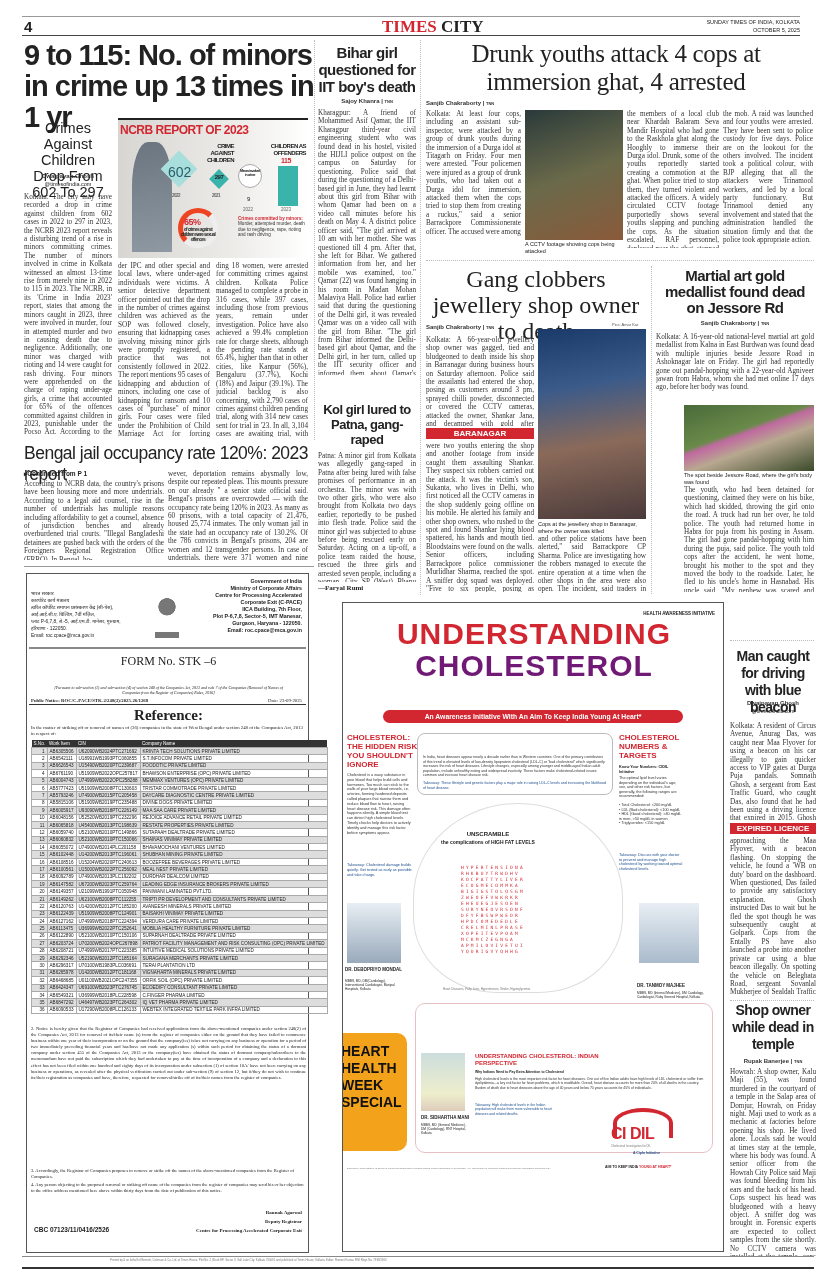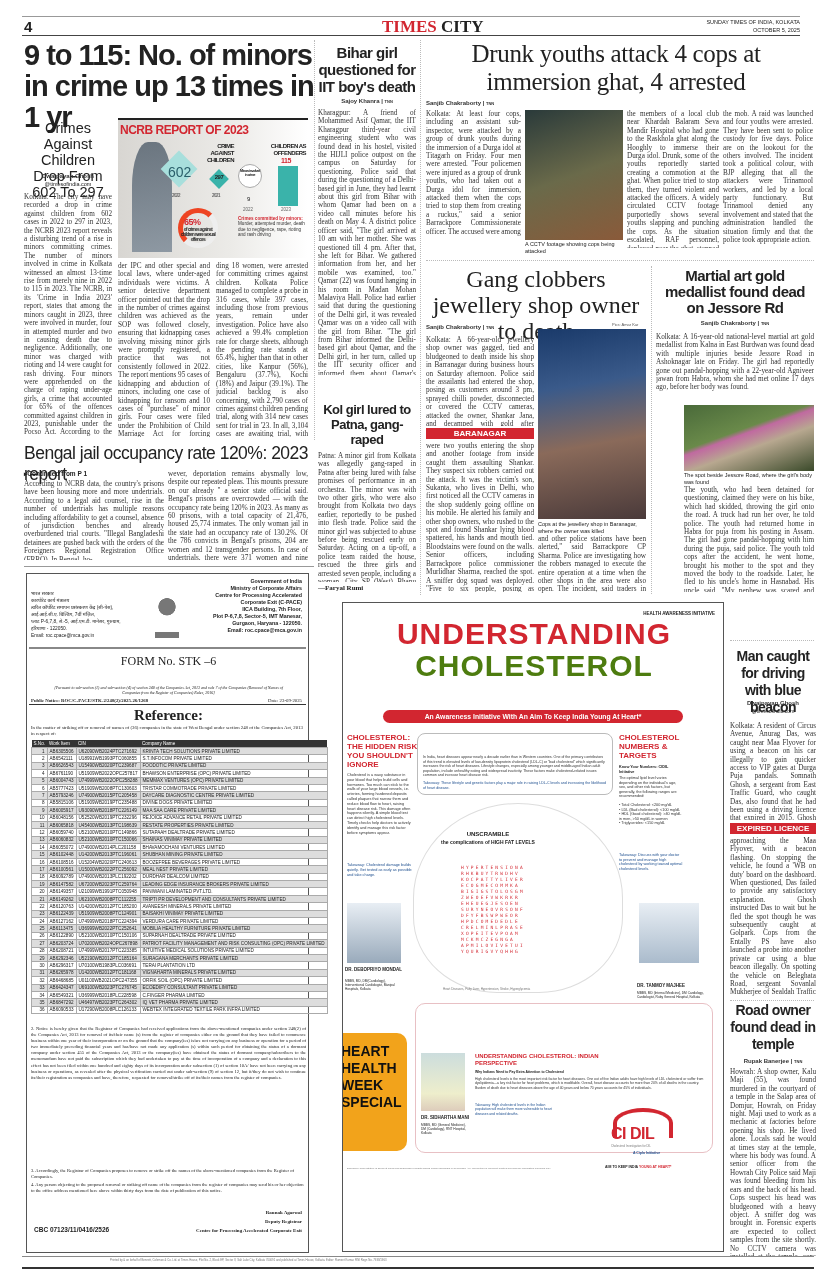--- a/index.html
+++ b/index.html
@@ -382,28 +382,28 @@
 
 <div class="hr" style="left:730px;top:640px;width:84px"></div>
 <div class="abs cond" style="left:730px;top:648px;width:86px;font-size:14px;line-height:17px;text-align:center">Man caught for driving with blue beacon</div>
 <div class="abs byline" style="left:730px;top:700px;width:86px">Dwaipayan.Ghosh</div>
 <div class="abs sans" style="left:730px;top:708px;width:86px;font-size:5px;text-align:center">@timesofindia.com</div>
 <div class="abs body-txt" style="left:730px;top:722px;width:86px;height:98px;overflow:hidden">Kolkata: A resident of Circus Avenue, Anurag Das, was caught near Maa Flyover for using a beacon on his car illegally to gain quicker access to VIP gates at Durga Puja pandals. Somnath Ghosh, a sergeant from East Traffic Guard, who caught Das, also found that he had been using a driving licence that expired in 2015. Ghosh was on duty near the Seven-Point Crossing around 11.25 pm, when he saw the car</div>
 <div class="abs sans" style="left:730px;top:823px;width:86px;background:#d22630;color:#fff;font-size:8px;font-weight:700;text-align:center;padding:1px 0">EXPIRED LICENCE</div>
 <div class="abs body-txt" style="left:730px;top:837px;width:86px;height:160px;overflow:hidden">approaching the Maa Flyover, with a beacon flashing. On stopping the vehicle, he found a 'WB on duty' board on the dashboard. When questioned, Das failed to provide any satisfactory explanation. Ghosh instructed Das to wait but he fled the spot though he was subsequently caught at Golpark. Cops from the Entally PS have also launched a probe into another private car using a blue beacon illegally. On spotting the vehicle on Beleghata Road, sergeant Sovanlal Mukherjee of Sealdah Traffic Guard lodged a complaint suo motu.</div>
 
 <div class="hr" style="left:730px;top:1000px;width:84px"></div>
-<div class="abs cond" style="left:730px;top:1002px;width:86px;font-size:14px;line-height:17px;text-align:center">Road owner found dead in temple</div>
+<div class="abs cond" style="left:730px;top:1002px;width:86px;font-size:14px;line-height:17px;text-align:center">Shop owner while dead in temple</div>
 <div class="abs byline" style="left:730px;top:1058px;width:86px"><span>Rupak Banerjee</span> | <span style="font-size:4px">TNN</span></div>
 <div class="abs body-txt" style="left:730px;top:1068px;width:86px;height:188px;overflow:hidden">Howrah: A shop owner, Kalu Maji (55), was found murdered in the courtyard of a temple in the Salap area of Domjur, Howrah, on Friday night. Maji used to work as a mechanic at factories before opening his shop. He lived alone. Locals said he would at times stay at the temple, where his body was found. A senior officer from the Howrah City Police said Maji was found bleeding from his ears and the back of his head. Cops suspect his head was bludgeoned with a heavy object. A sniffer dog was brought in. Forensic experts are expected to collect samples from the site shortly. No CCTV camera was installed at the temple, cops said.</div>
 
 <div class="abs" style="left:342px;top:602px;width:382px;height:650px;border:1px solid #555;background:#fff;overflow:hidden">
   <div class="abs sans" style="right:8px;top:8px;font-size:4.5px;font-weight:700">HEALTH AWARENESS INITIATIVE</div>
   <div class="abs sans" style="left:0;top:14px;width:382px;text-align:center;font-size:30px;font-weight:700;color:#d22630;letter-spacing:1px">UNDERSTANDING</div>
-  <div class="abs sans" style="left:0;top:46px;width:382px;text-align:center;font-size:30px;font-weight:700;color:#4d7c0f;letter-spacing:1px">CHOLESTEROL</div>
+  <div class="abs sans" style="left:0;top:46px;width:382px;text-align:center;font-size:30px;font-weight:700;color:#701a75;letter-spacing:1px">CHOLESTEROL</div>
   <div class="abs pill" style="left:40px;top:107px;width:300px;font-size:6.8px;padding:3px 0">An Awareness Initiative With An Aim To Keep India Young At Heart*</div>
 
   <div class="abs sans" style="left:4px;top:130px;width:72px;font-size:8px;font-weight:700;color:#d22630;line-height:9px">CHOLESTEROL: THE HIDDEN RISK YOU SHOULDN'T IGNORE</div>
   <div class="abs sans" style="left:4px;top:170px;width:66px;font-size:3.8px;line-height:4.8px;color:#333">Cholesterol is a waxy substance in your blood that helps build cells and hormones. Too much can stick to the walls of your large blood vessels, i.e. arteries, forming hardened deposits called plaques that narrow them and reduce blood flow to heart, raising heart disease risk. This damage often happens silently. A simple blood test can detect high cholesterol levels. Timely checks help doctors to actively identify and manage this risk factor before symptoms appear.</div>
   <div class="abs sans" style="left:4px;top:260px;width:66px;font-size:3.8px;line-height:4.8px;color:#1e4f8f">Takeaway: Cholesterol damage builds quietly. Get tested as early as possible and take charge.</div>
 
   <div class="abs" style="left:74px;top:130px;width:196px;height:62px;border:1px solid #bbb;border-radius:8px"></div>
   <div class="abs sans" style="left:80px;top:152px;width:184px;font-size:3.6px;line-height:4.6px;color:#333">In India, heart diseases appear nearly a decade earlier than in Western countries. One of the primary contributors of this trend is elevated levels of low-density lipoprotein cholesterol (LDL-C) or "bad cholesterol" which significantly increases the risk of heart diseases. Lifestyle changes, especially among younger and middle-aged Indian adult population, include unhealthy eating and widespread inactivity. These factors make cholesterol-related issues common and increase heart disease risk.</div>
   <div class="abs sans" style="left:80px;top:178px;width:184px;font-size:3.6px;line-height:4.6px;color:#1e4f8f">Takeaway: These lifestyle and genetic factors play a major role in raising LDL-C levels and increasing the likelihood of heart disease.</div>
 

